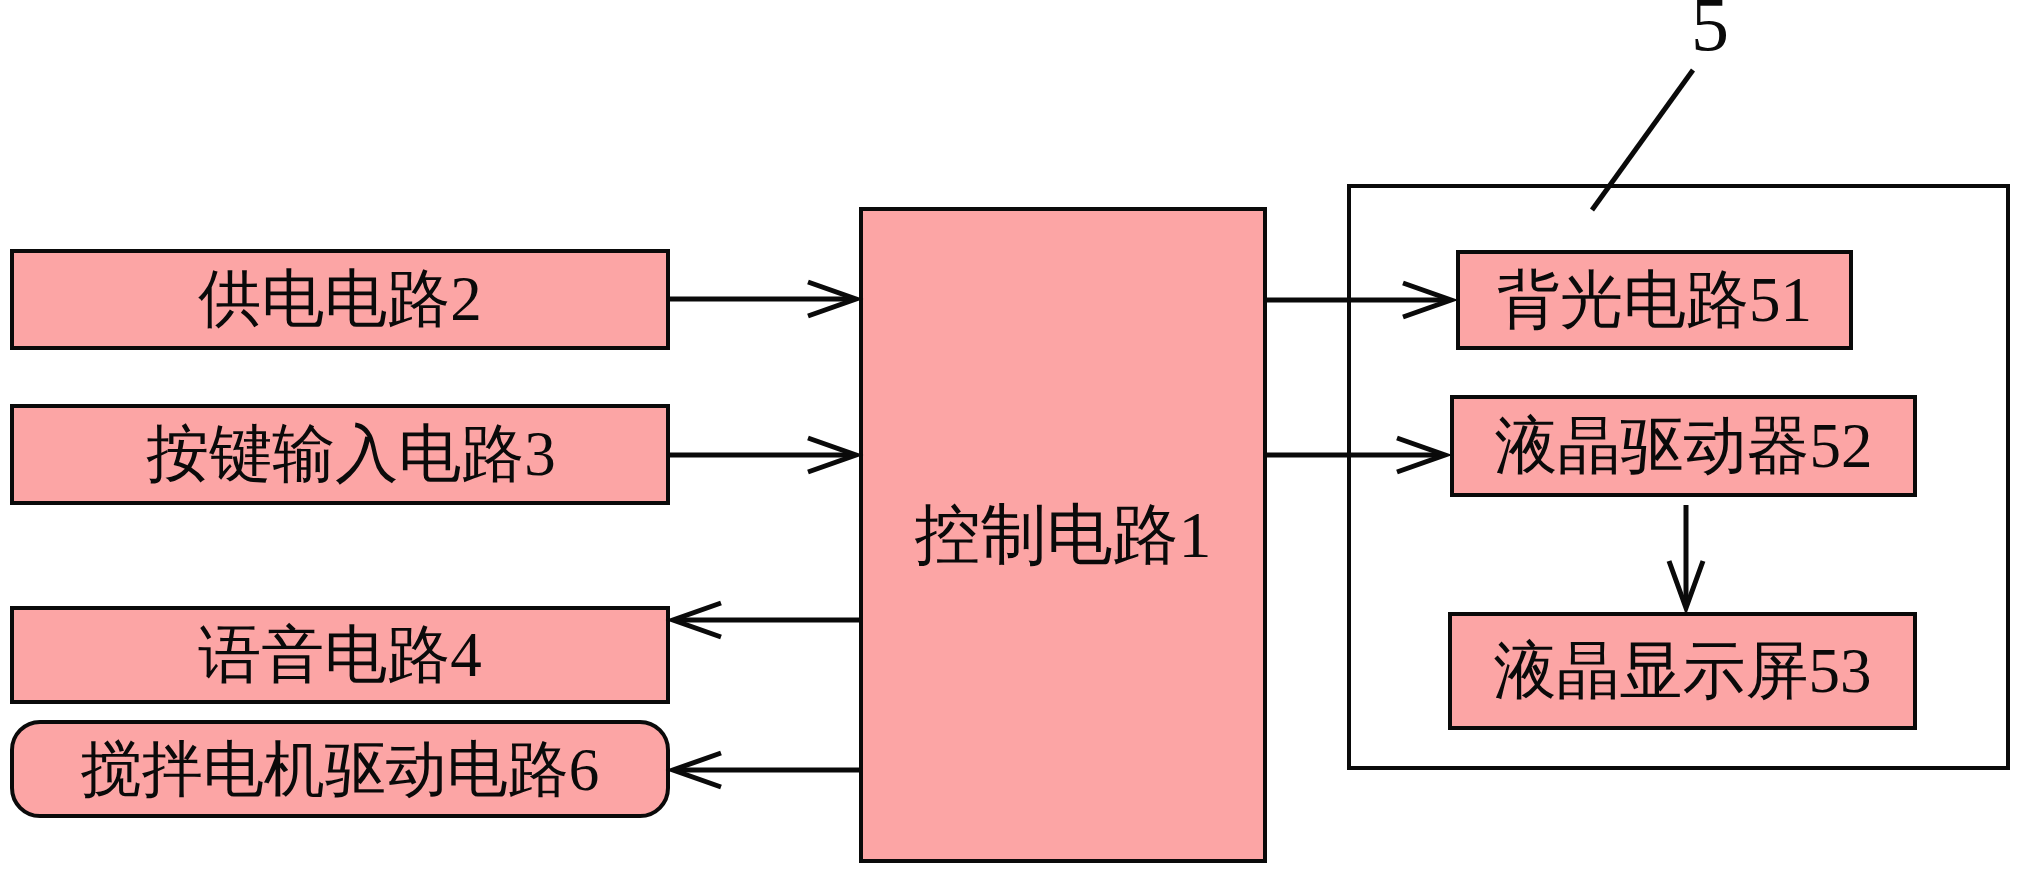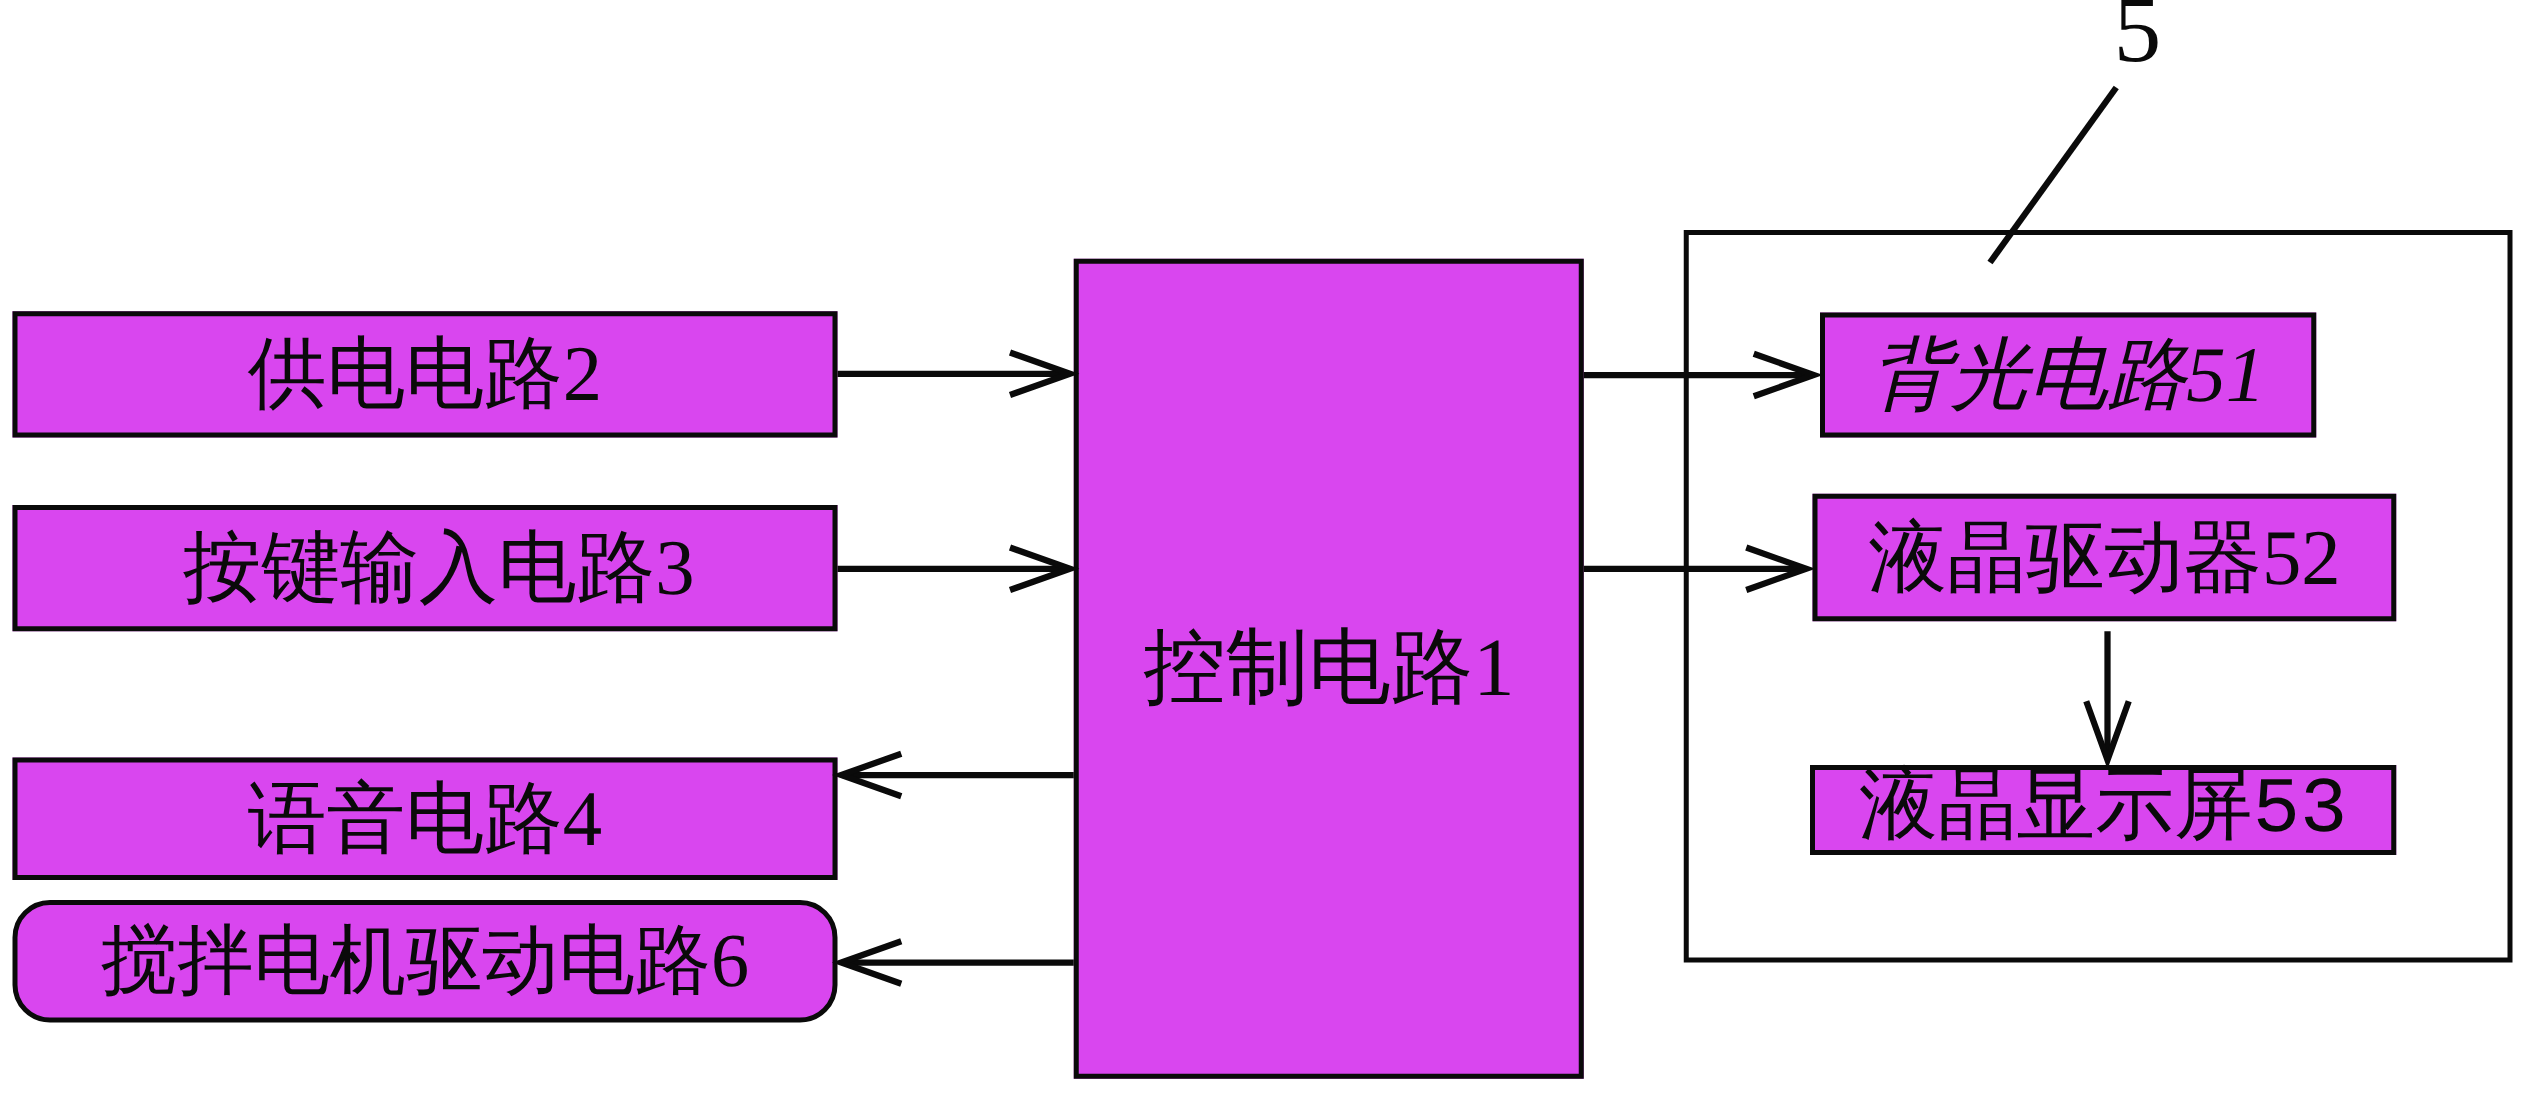--- a/index.html
+++ b/index.html
@@ -13,41 +13,41 @@
     height: 874px;
     background: #ffffff;
     font-family: "Liberation Serif", "DejaVu Serif", serif;
     color: #0a0a0a;
     overflow: hidden;
   }
   .box {
     position: absolute;
     box-sizing: border-box;
     border: 4px solid #0a0a0a;
-    background: #d946ef;
+    background: #fca5a5;
     display: flex;
     align-items: center;
     justify-content: center;
     text-align: center;
     font-size: 63px;
     line-height: 1;
     white-space: nowrap;
   }
   
   #box-power   { left: 10px;  top: 249px; width: 660px; height: 101px; }
   #box-keys    { left: 10px;  top: 404px; width: 660px; height: 101px; padding-left: 22px; }
   #box-voice   { left: 10px;  top: 570px; width: 660px; height: 98px; margin-top: 36px;  }
   #box-mixer   { left: 10px;  top: 720px; width: 660px; height: 98px;  font-size: 61px; border-radius: 30px; }
   
   #box-control { left: 859px; top: 207px; width: 408px; height: 656px; font-size: 66px; }
   
   #box-group5  { left: 1347px; top: 184px; width: 663px; height: 586px; background: transparent; }
-  #box-backlight { left: 1456px; top: 250px; width: 397px; height: 100px; font-style: italic; }
+  #box-backlight { left: 1456px; top: 250px; width: 397px; height: 100px; }
   #box-lcddrv    { left: 1450px; top: 395px; width: 467px; height: 102px; }
-  #box-lcdscr    { left: 1448px; top: 612px; width: 469px; height: 72px; font-family: Liberation Mono, monospace;  }
+  #box-lcdscr    { left: 1448px; top: 612px; width: 469px; height: 118px;  }
   
   #label-5 {
     position: absolute;
     left: 1668px;
     top: -14px;
     width: 84px;
     text-align: center;
     font-size: 76px;
     line-height: 1;
   }

